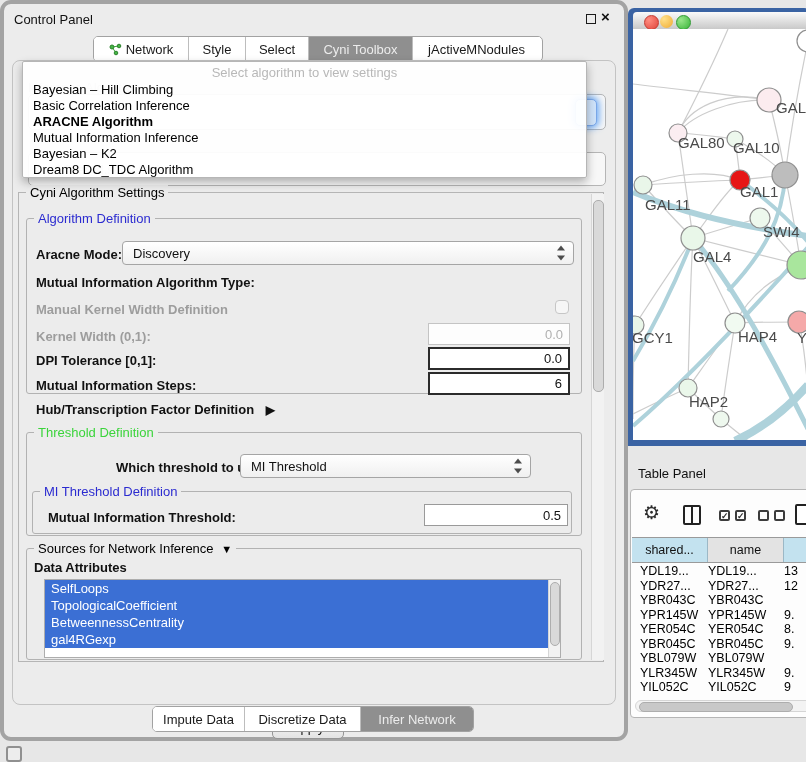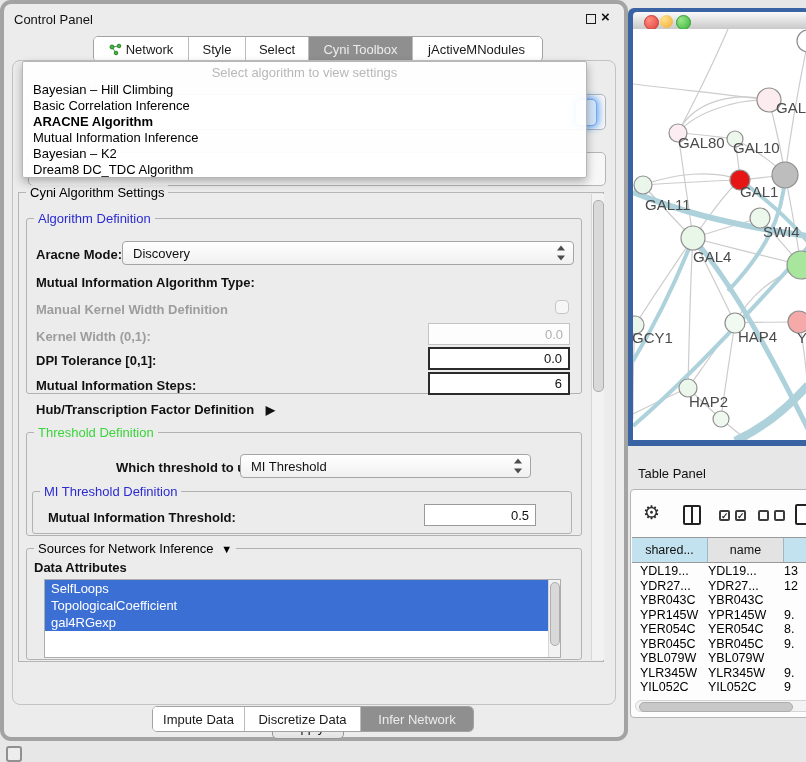--- a/index.html
+++ b/index.html
@@ -146,35 +146,36 @@
 
     <div class="lbl b" style="left:84px;top:456px;margin-left:28px;">Which threshold to use:</div>
     <div class="combo" style="left:236px;top:450px;width:291px;height:24px;">
       <span>MI Threshold</span>
       <span class="stepper"></span>
     </div>
 
     <div class="group" style="left:28px;top:487px;width:540px;height:43px;"></div>
     <div class="legend" style="left:36px;top:480px;color:#2b2bd0;">MI Threshold Definition</div>
     <div class="lbl b" style="left:44px;top:506px;">Mutual Information Threshold:</div>
-    <div class="field" style="left:420px;top:500px;width:112px;height:22px;">
+    <div class="field" style="left:420px;top:500px;width:144px;height:22px;">
       <span>0.5</span>
     </div>
 
     <div class="group" style="left:22px;top:544px;width:556px;height:112px;"></div>
     <div class="legend" style="left:30px;top:537px;">
       <span>Sources for Network Inference</span>
       <span style="font-size:11px;margin-left:4px;">▼</span>
     </div>
     <div class="lbl b" style="left:30px;top:556px;">Data Attributes</div>
 
     <div class="abs" style="left:40px;top:575px;width:517px;height:79px;background:#fff;border:1px solid #adadad;overflow:hidden;">
       <div style="width:505px;">
         <div class="listrow">SelfLoops</div>
         <div class="listrow">TopologicalCoefficient</div>
+        <div class="listrow">BetweennessCentrality</div>
         <div class="listrow">gal4RGexp</div>
       </div>
       <div class="scrolltrack" style="right:0;top:0;width:11px;height:79px;">
         <div class="thumb" style="left:1px;top:2px;width:8px;height:62px;"></div>
       </div>
     </div>
 
     <div class="btn" style="left:268px;top:671px;width:70px;height:22px;margin-top:40px;">Apply</div>
 
     <div class="tabbar" style="left:148px;top:702px;width:320px;height:24px;">

